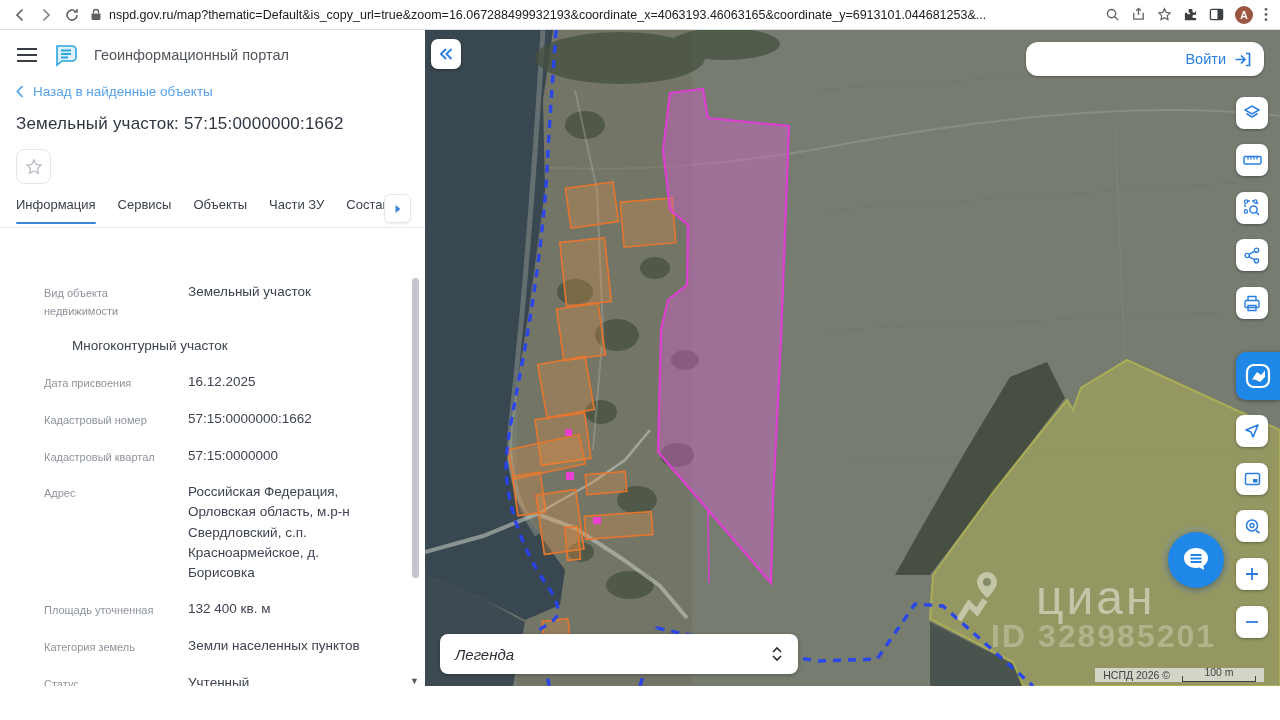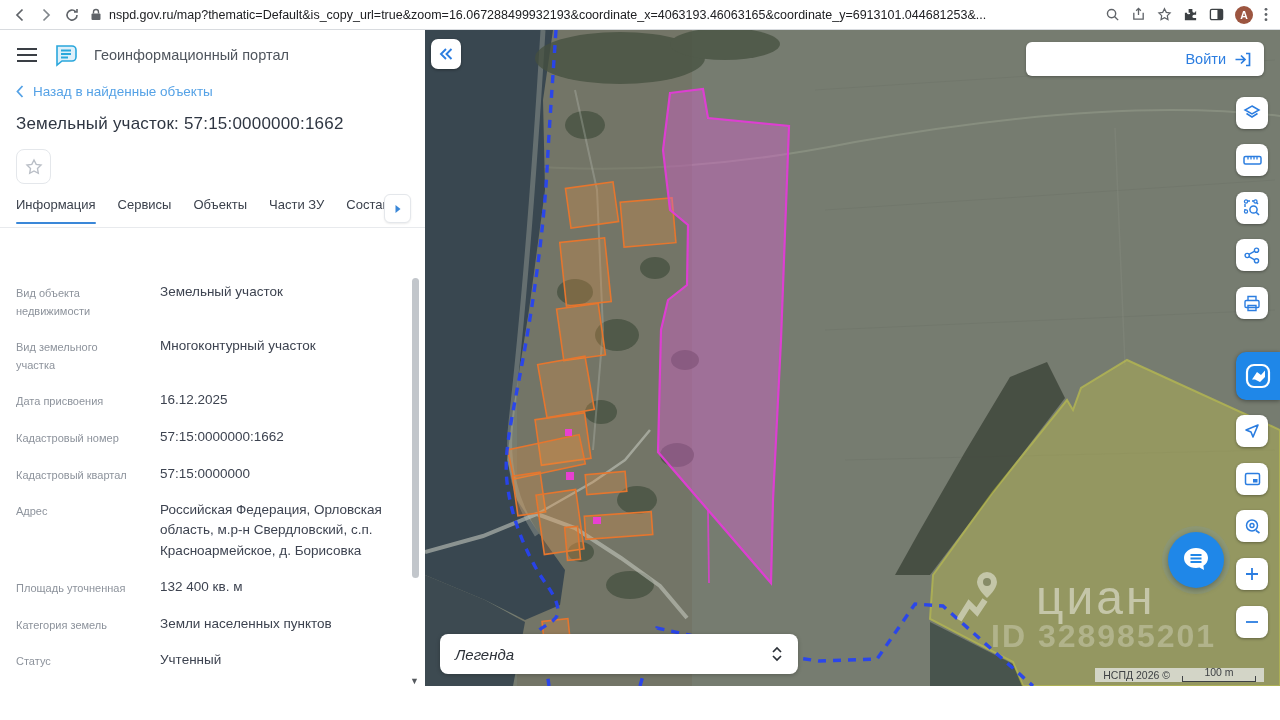--- a/index.html
+++ b/index.html
@@ -28,36 +28,36 @@
            background:#fff;display:flex;align-items:center;justify-content:center;}
   .tabs{margin-top:13px;padding:0 16px;display:flex;gap:22px;height:30px;align-items:flex-start;
         border-bottom:1px solid #e8eaed;position:relative;font-size:13px;color:#3b414c;}
   .tab{position:relative;padding-bottom:11px;white-space:nowrap;cursor:pointer;}
   .tab.active::after{content:"";position:absolute;left:0;right:0;bottom:-1px;height:2px;
                      background:#3a87d8;border-radius:2px;}
   .tab-more{position:absolute;right:14px;top:-3px;width:25px;height:27px;background:#fff;
             border:1px solid #e4e7eb;border-radius:6px;box-shadow:0 1px 2px rgba(0,0,0,.08);
             display:flex;align-items:center;justify-content:center;}
   .fields{position:absolute;top:252px;left:16px;width:372px;bottom:0;overflow:hidden;}
-  .frow{display:flex;margin-bottom:16px;}
+  .frow{display:flex;margin-bottom:16px;margin-left:28px;}
   .flabel{width:116px;min-width:116px;font-size:11px;color:#8d939c;line-height:1.6;padding-top:3px;}
   .fvalue{margin-left:28px;font-size:13.5px;color:#3d4350;line-height:1.5;}
   .vscroll{position:absolute;right:5px;top:212px;width:9px;height:444px;}
   .vthumb{position:absolute;left:1px;top:36px;width:7px;height:300px;background:#c2c6cb;border-radius:4px;}
   .varrow{position:absolute;left:-1px;bottom:0;font-size:9px;color:#55595e;}
 
   
   .map{position:absolute;top:30px;left:425px;width:855px;height:656px;overflow:hidden;background:#767c70;}
   .map-svg{position:absolute;left:0;top:0;width:855px;height:656px;}
   .mbtn{position:absolute;width:32px;height:32px;background:#fff;border-radius:8px;
         box-shadow:0 1px 3px rgba(0,0,0,.35);display:flex;align-items:center;justify-content:center;}
   .mbtn svg{display:block;}
   .collapse-btn{position:absolute;left:6px;top:9px;width:30px;height:30px;background:#fff;border-radius:7px;
         box-shadow:0 1px 3px rgba(0,0,0,.35);display:flex;align-items:center;justify-content:center;}
-  .login-btn{position:absolute;right:16px;top:12px;width:238px;height:34px;background:#fff;border-radius:6px;
+  .login-btn{position:absolute;right:16px;top:12px;width:238px;height:34px;background:#fff;border-radius:12px;
         box-shadow:0 1px 3px rgba(0,0,0,.3);display:flex;align-items:center;justify-content:flex-end;
         gap:8px;padding-right:13px;box-sizing:border-box;color:#2b7de0;font-size:14.5px;}
   .tool-active{position:absolute;right:0;top:322px;width:44px;height:48px;background:#1f87e8;
         border-radius:10px 0 0 10px;box-shadow:0 1px 4px rgba(0,0,0,.4);
         display:flex;align-items:center;justify-content:center;}
   .chat-fab{position:absolute;left:743px;top:502px;width:56px;height:56px;border-radius:50%;
         background:#1f87e8;box-shadow:0 0 0 6px rgba(120,150,170,.25),0 2px 6px rgba(0,0,0,.4);
         display:flex;align-items:center;justify-content:center;}
   .legend{position:absolute;left:15px;top:604px;width:358px;height:40px;background:#fff;border-radius:8px;
         box-shadow:0 1px 4px rgba(0,0,0,.25);display:flex;align-items:center;justify-content:space-between;
@@ -166,21 +166,20 @@
         </svg>
     </span>
   </div>
 
   <div class="fields">
     <div class="frow">
       <div class="flabel">Вид объекта недвижимости</div>
       <div class="fvalue">Земельный участок</div>
       </div>
     <div class="frow">
-      <div class="flabel">Вид земельного участка</div>
       <div class="fvalue">Многоконтурный участок</div>
       </div>
     <div class="frow">
       <div class="flabel">Дата присвоения</div>
       <div class="fvalue">16.12.2025</div>
       </div>
     <div class="frow">
       <div class="flabel">Кадастровый номер</div>
       <div class="fvalue">57:15:0000000:1662</div>
       </div>

